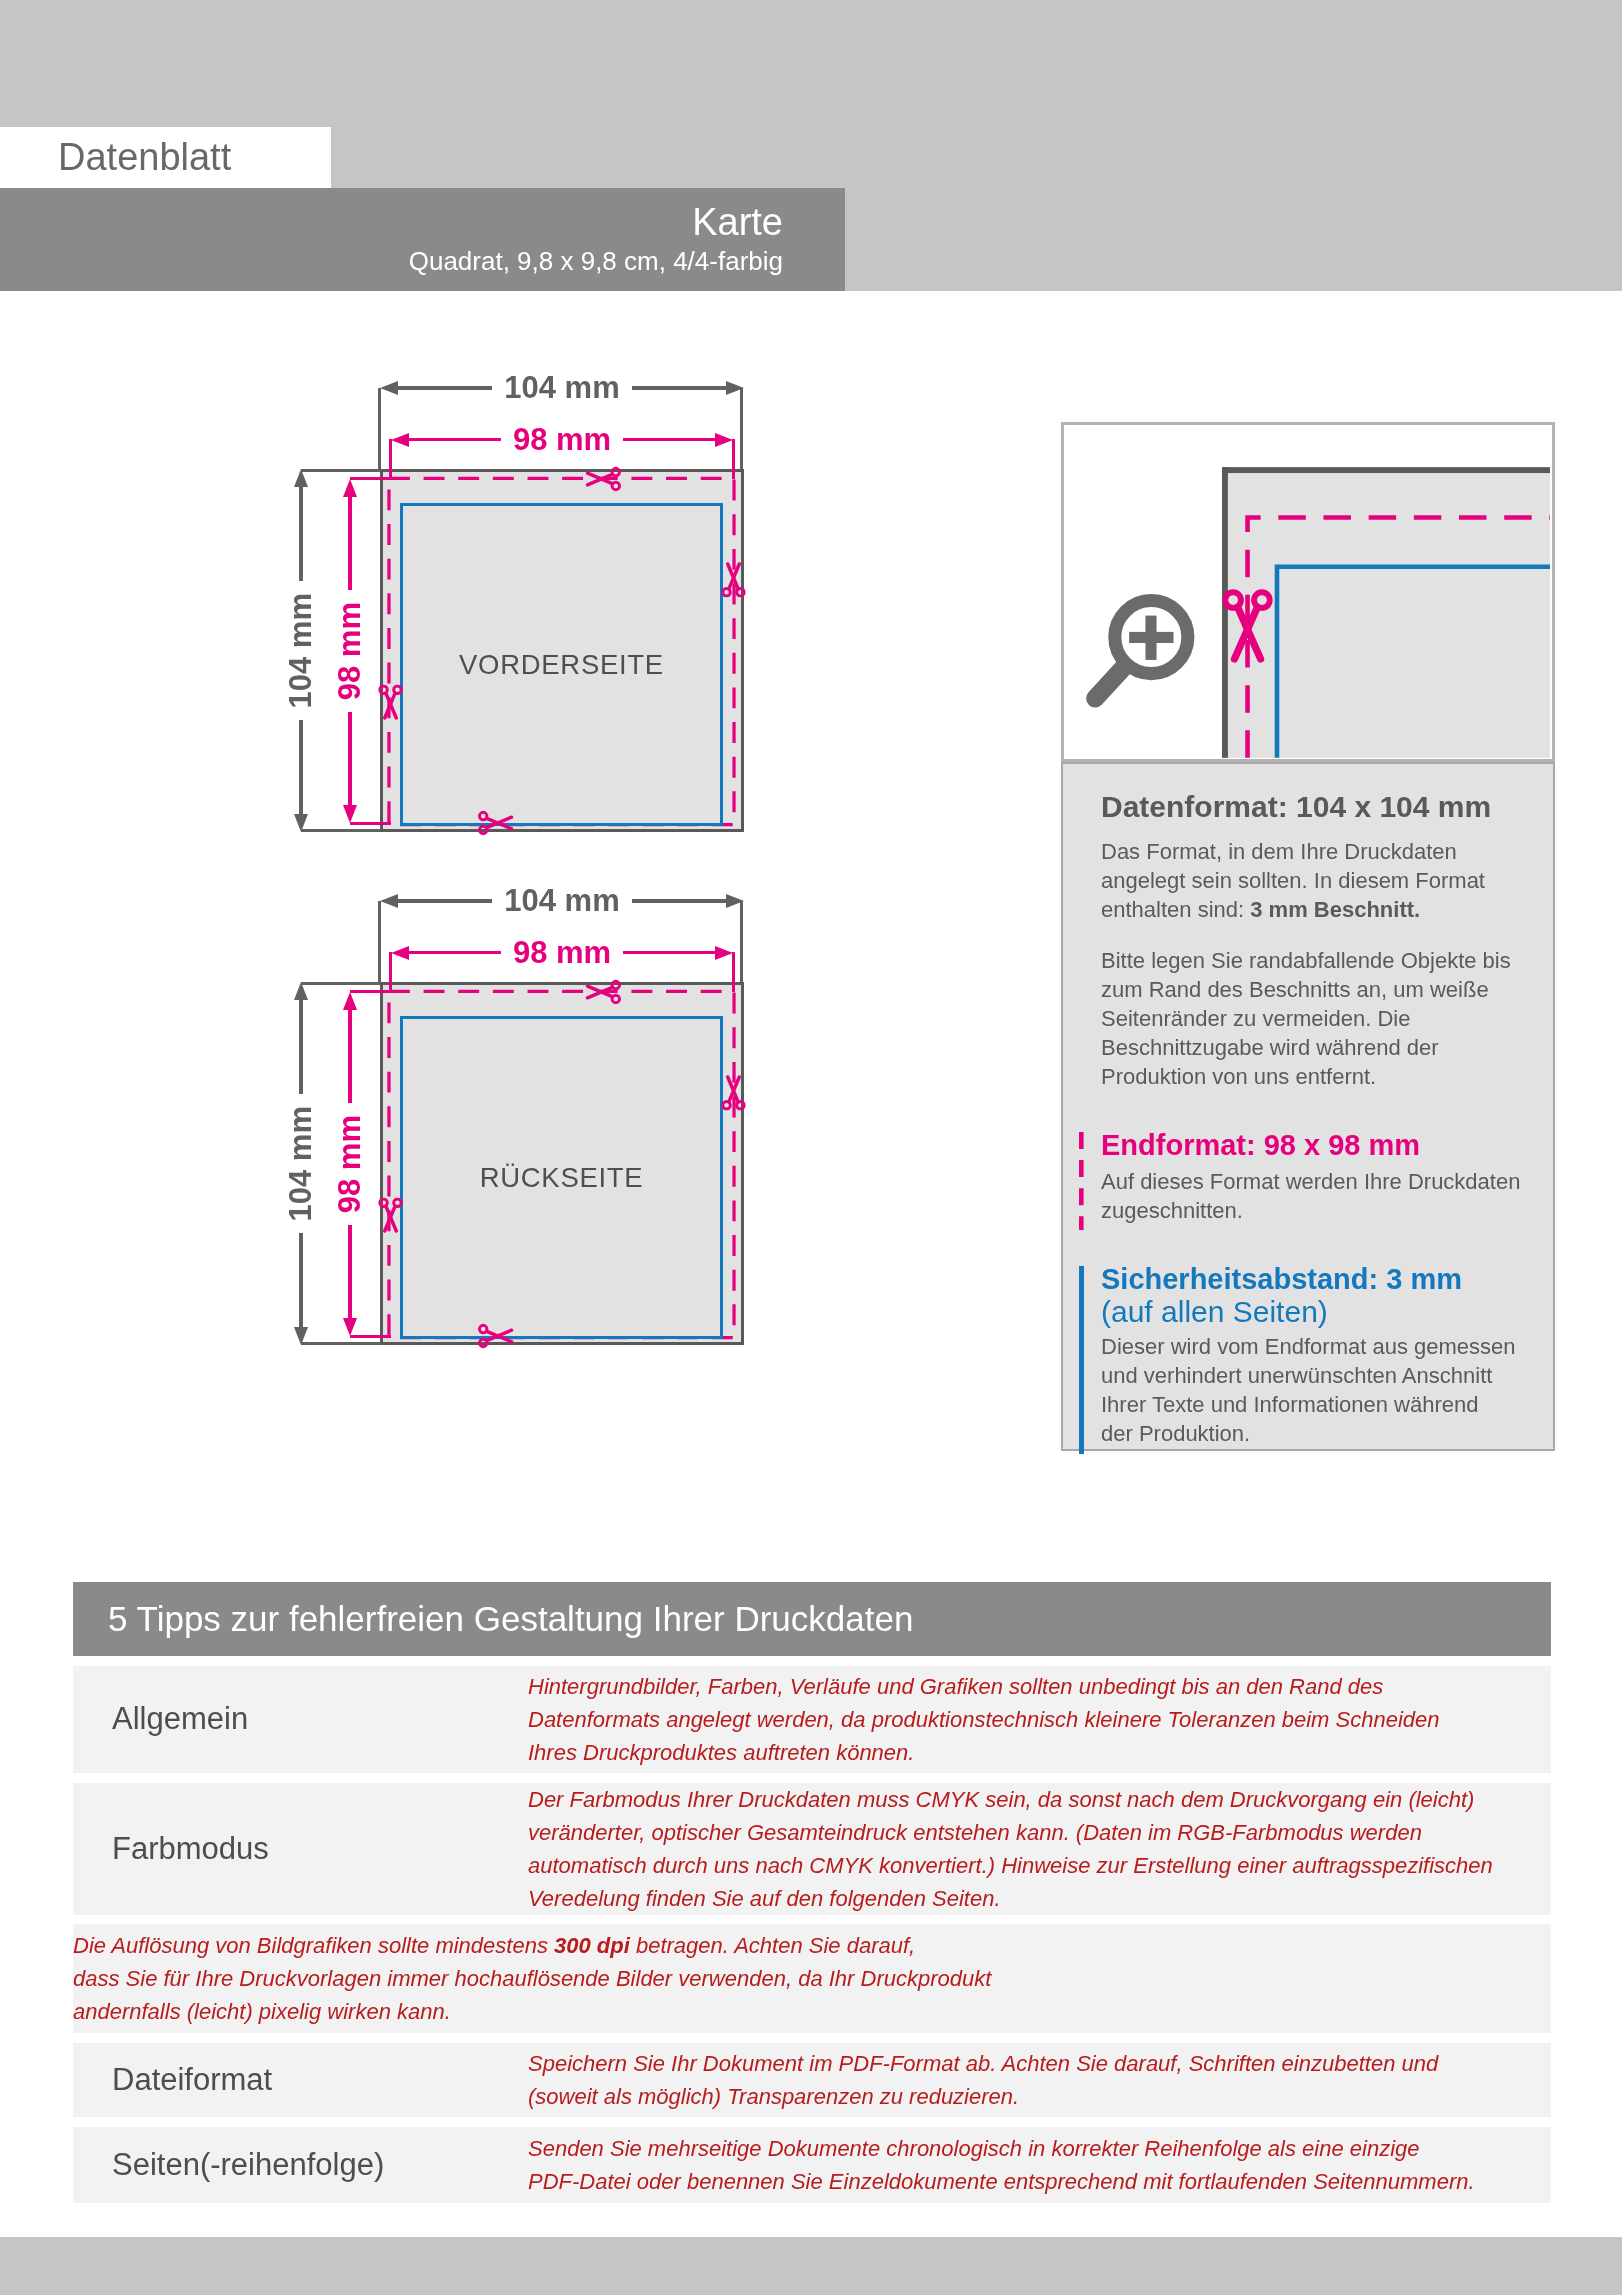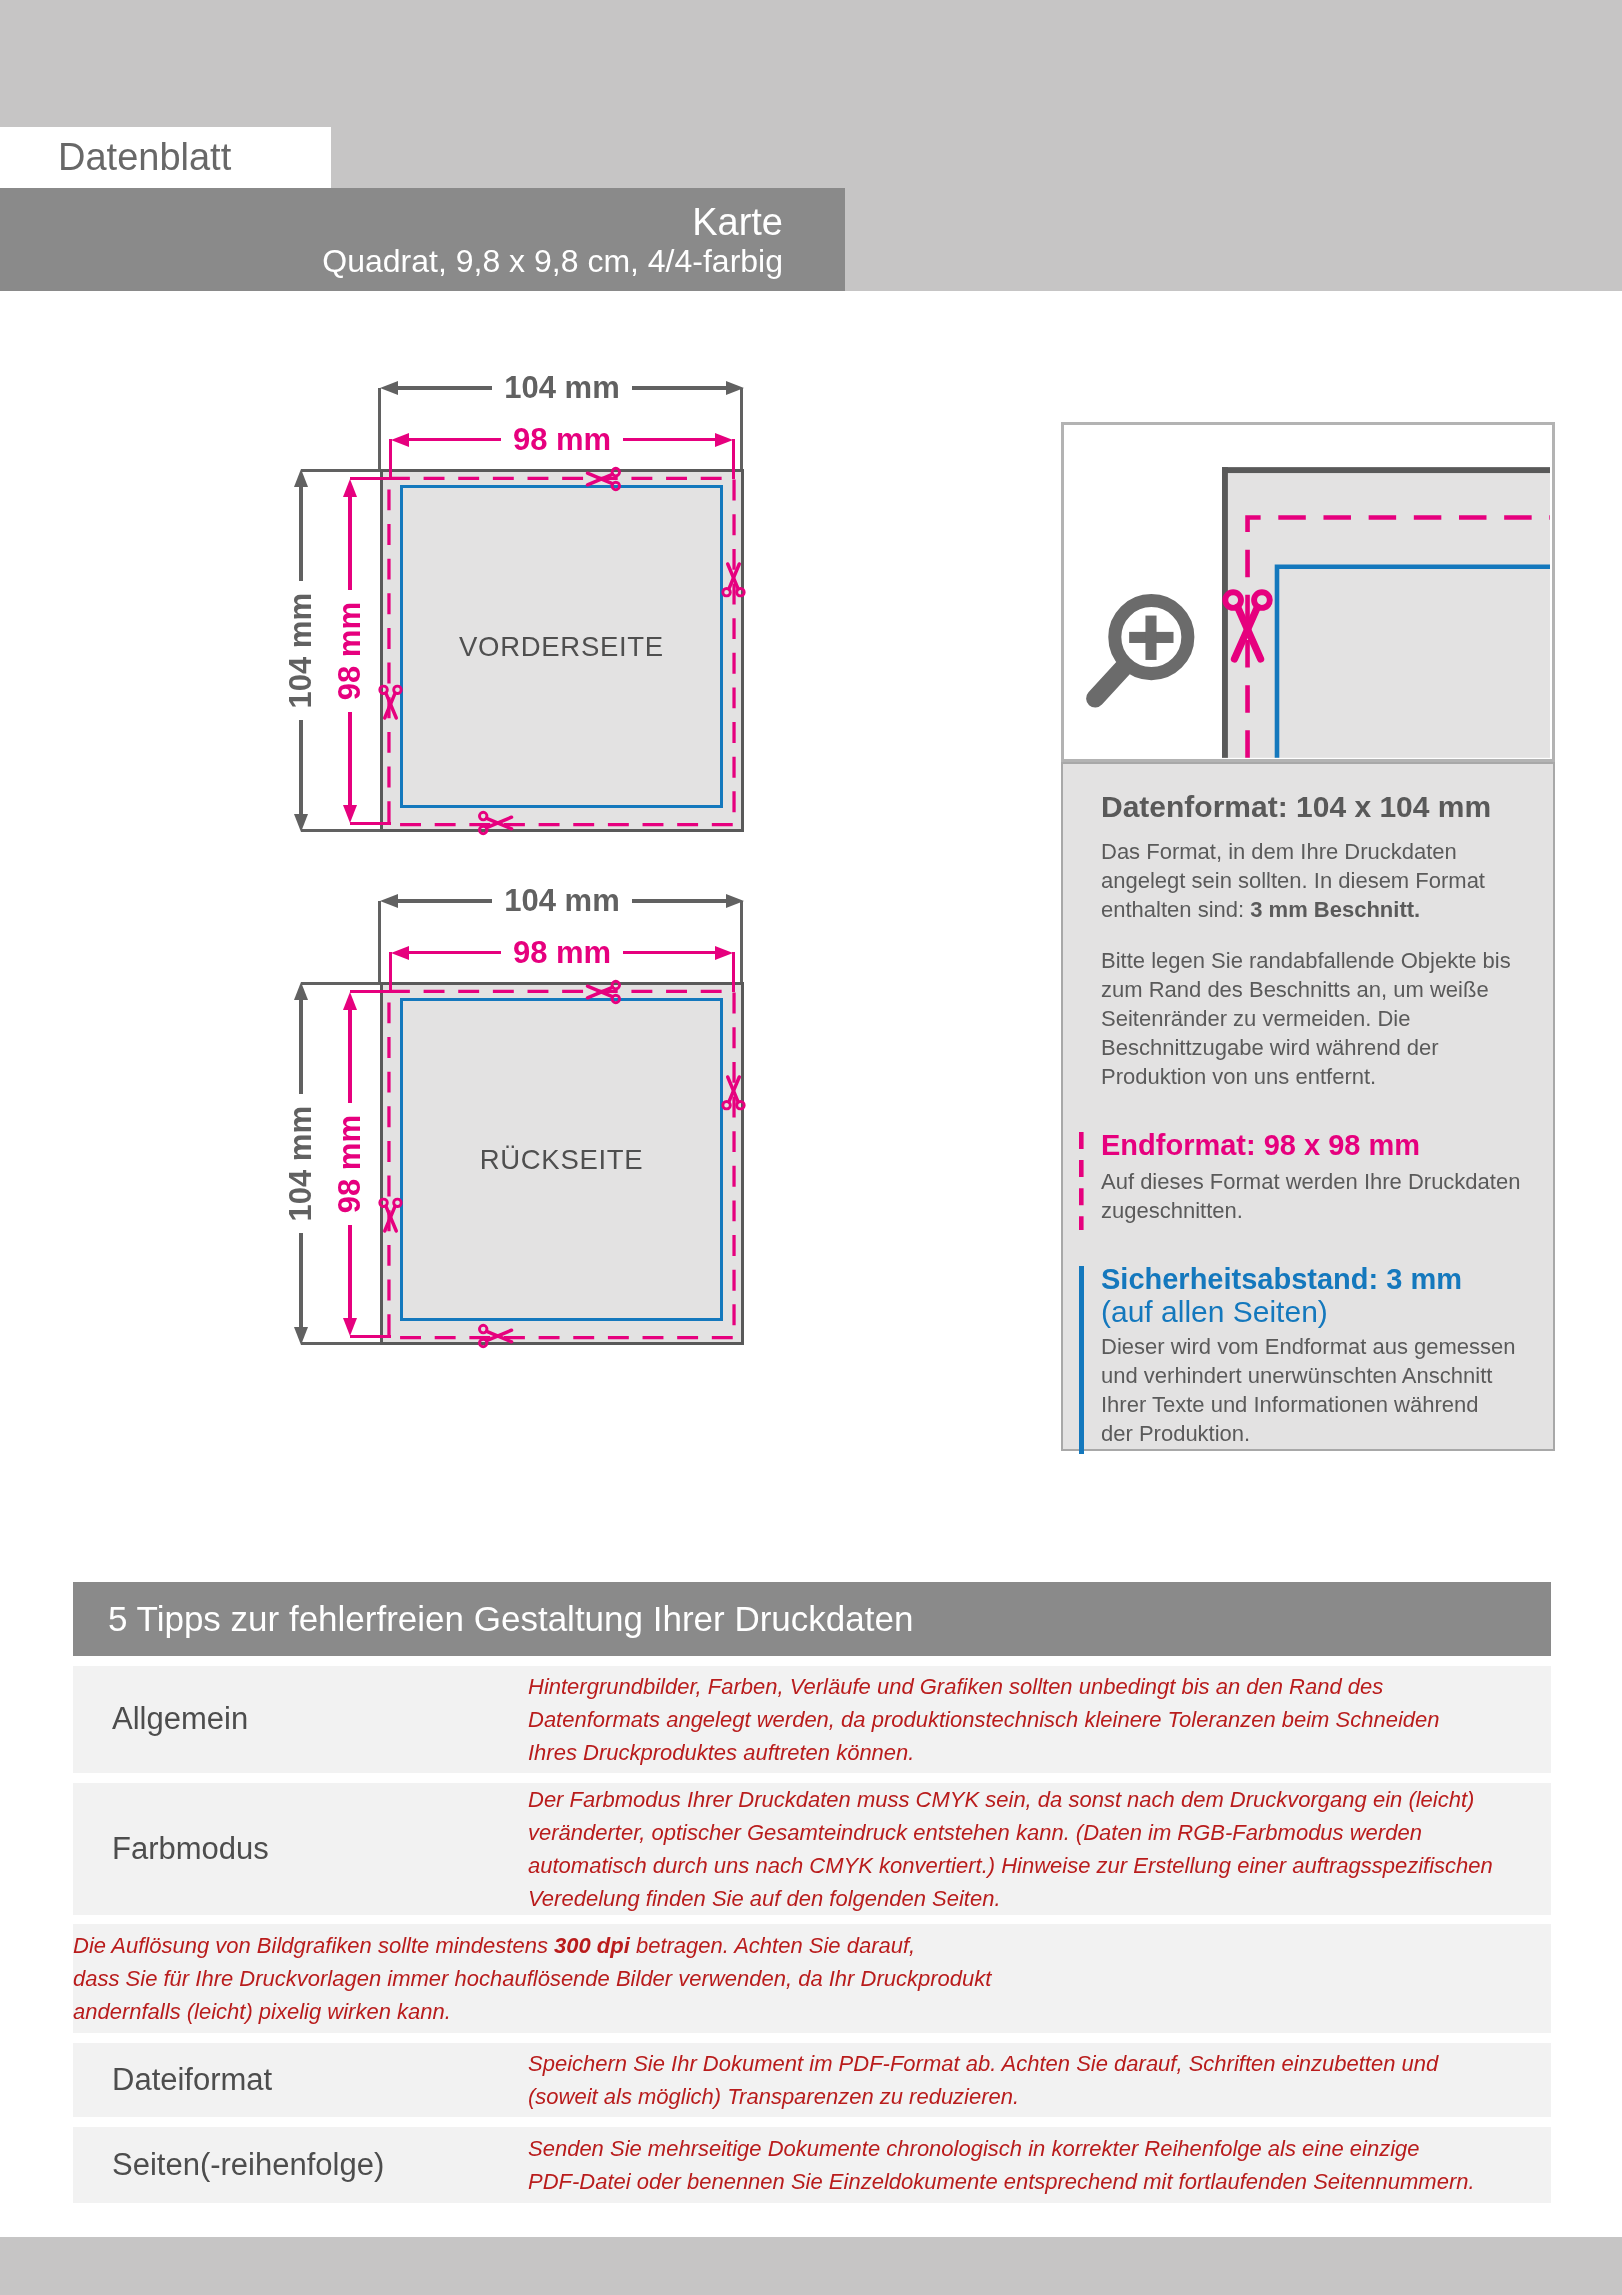--- a/index.html
+++ b/index.html
@@ -9,29 +9,29 @@
 
   
   .band { position:absolute; left:0; top:0; width:1623px; height:291px; background:#c6c5c5; }
   .doc-box { position:absolute; left:0; top:127px; width:331px; height:61px; background:#ffffff;
              display:flex; align-items:center; padding-left:58px; }
   .doc-box span { font-size:38px; color:#686868; }
   .banner { position:absolute; left:0; top:188px; width:845px; height:103px; background:#8a8a8a;
             display:flex; flex-direction:column; justify-content:center; align-items:flex-end;
             padding-right:62px; color:#ffffff; }
   .banner .product { font-size:38px; line-height:43px; }
-  .banner .subtitle { font-size:32px; line-height:35px; }
+  .banner .subtitle { font-size:26px; line-height:35px; }
 
   
   .diagram { position:absolute; left:0; width:851px; height:504px; }
   .diagram * { position:absolute; }
   .card { left:380px; top:116px; width:364px; height:363px; background:#e3e2e2; border:3.3px solid #595959; }
   .cutline { overflow:visible; }
   .cutline rect { fill:none; stroke:#e6007e; stroke-width:5; stroke-dasharray:32 21; }
-  .safe { left:400px; top:132px; width:323px; height:323px; border:3.3px solid #1478bd;
+  .safe { left:400px; top:150px; width:323px; height:323px; border:3.3px solid #1478bd;
           display:flex; align-items:center; justify-content:center; }
   .side-label { position:static; font-size:27.5px; letter-spacing:0.7px; color:#4f4f4f; }
 
   .hdim { display:flex; align-items:center; height:31px; }
   .hdim .seg { position:static; flex:1; height:3.3px; background:currentColor; }
   .hdim .lbl { position:static; font-size:31px; font-weight:600; margin:0 11.8px; white-space:nowrap; }
   .gray { color:#616161; }
   .pink { color:#e6007e; }
   .pink .lbl { font-weight:700; }
   .arr-l { width:0; height:0; border-top:7.2px solid transparent; border-bottom:7.2px solid transparent; border-right:18.3px solid currentColor; }

